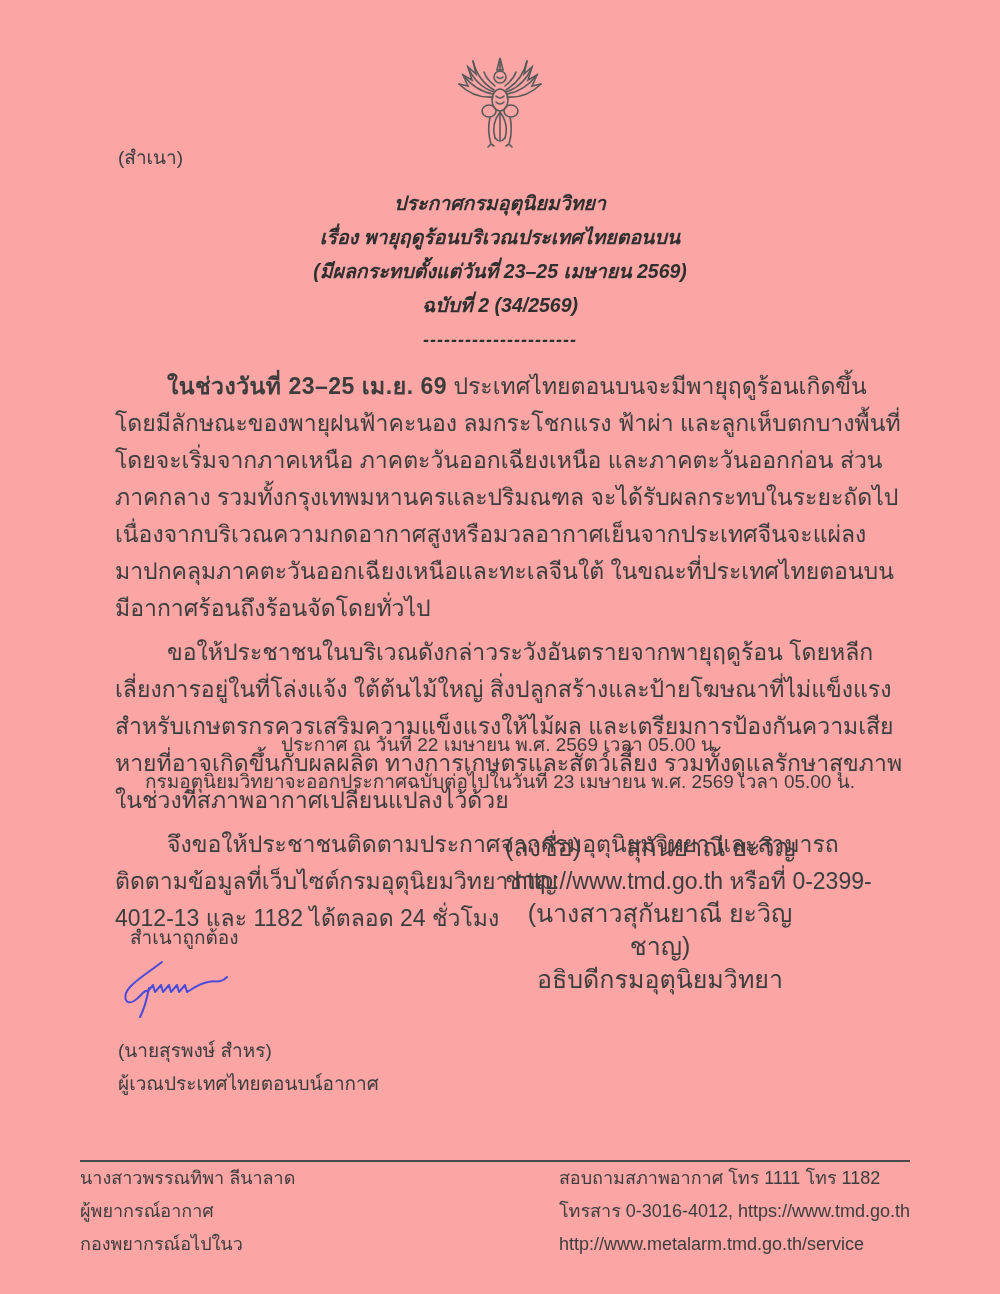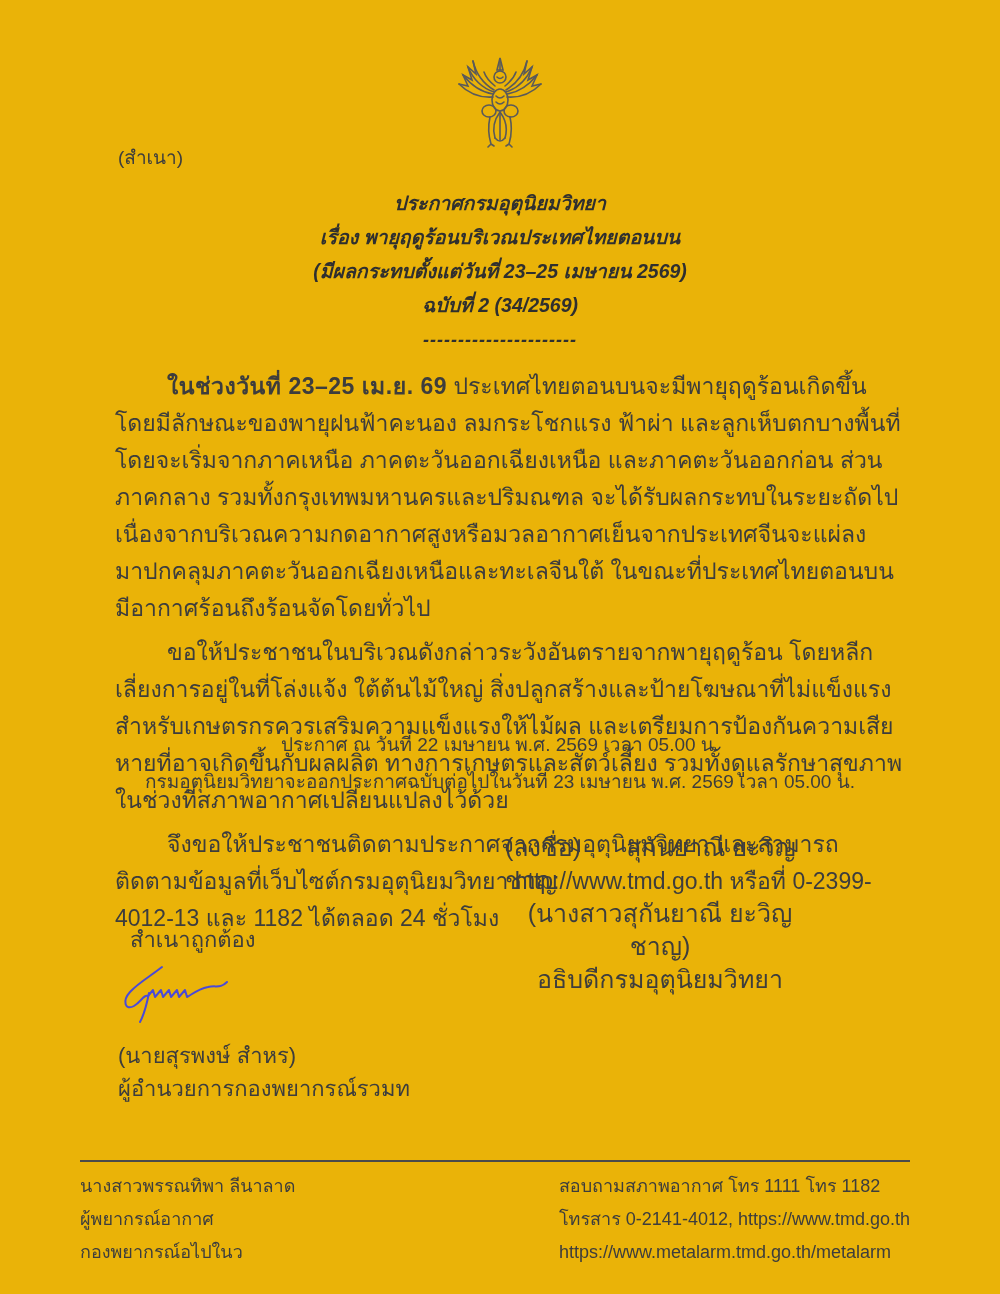--- a/index.html
+++ b/index.html
@@ -6,21 +6,21 @@
   html, body { background: #ffffff; }
   body {
     font-family: "Liberation Sans", "DejaVu Sans", sans-serif;
     color: #3d3d3d;
   }
   .page {
     position: relative;
     width: 1000px;
     height: 1294px;
     margin: 0 auto;
-    background: #eab308;
+    background: #fca5a5;
     overflow: hidden;
   }
   .emblem {
     position: absolute;
     top: 56px;
     left: 50%;
     transform: translateX(-50%);
     width: 104px;
     height: 94px;
   }
@@ -77,33 +77,32 @@
     font-size: 25px;
     line-height: 33px;
   }
   .sign-line1 { text-align: left; padding-left: 35px; }
   .sign-line1 .sign-name { margin-left: 38px; }
   .sign-line2, .sign-line3 { text-align: center; padding-left: 50px; }
   .certified-block {
     position: absolute;
     top: 922px;
     left: 118px;
-    font-size: 22px;
+    font-size: 19px;
   }
   .certified-label { margin-left: 12px; }
   .hand-signature { margin: 4px 0 0 0; display: block; }
   .certifier-name { margin-top: 8px; line-height: 33px; }
   .certifier-title { line-height: 33px; }
   .footer {
     position: absolute;
     top: 1160px;
     left: 80px;
     width: 830px;
     border-top: 2px solid #4a4a4a;
-    padding-top: 8px;
     display: flex;
     justify-content: space-between;
     font-size: 18px;
   }
   .footer .col { line-height: 33px; }
   .footer .col.right { text-align: left; }
   .garuda-stroke { stroke: #5a5a5a; stroke-width: 1.6; fill: none; stroke-linecap: round; }
 </style>
 </head>
 <body>
@@ -183,29 +182,29 @@
   <div class="certified-block">
     <div class="certified-label">สำเนาถูกต้อง</div>
     <svg class="hand-signature" viewBox="0 0 130 70" width="130" height="70" aria-hidden="true">
       <g stroke="#4a4ad8" stroke-width="2" fill="none" stroke-linecap="round" stroke-linejoin="round">
         <path d="M44 6 C34 14, 20 22, 12 31 C4 40, 7 50, 16 45 C23 41, 26 33, 30 35"></path>
         <path d="M30 35 l5 -6 l2 7 l6 -7 l2 7 l6 -7 l2 7 l6 -7 l2 7 l6 -7 l2 7 C73 34, 80 28, 90 26 C98 24, 102 28, 109 21"></path>
         <path d="M31 32 C29 42, 27 52, 22 61"></path>
       </g>
     </svg>
     <div class="certifier-name">(นายสุรพงษ์ สำหร)</div>
-    <div class="certifier-title">ผู้อำนวยการกองพยากรณ์รวมท</div>
+    <div class="certifier-title">ผู้เวณประเทศไทยตอนบน์อากาศ</div>
   </div>
 
   <div class="footer">
     <div class="col left">
       <div>นางสาวพรรณทิพา ลีนาลาด</div>
       <div>ผู้พยากรณ์อากาศ</div>
       <div>กองพยากรณ์อไปในว</div>
     </div>
     <div class="col right">
       <div>สอบถามสภาพอากาศ โทร 1111 โทร 1182</div>
-      <div>โทรสาร 0-2141-4012, https://www.tmd.go.th</div>
-      <div>https://www.metalarm.tmd.go.th/metalarm</div>
+      <div>โทรสาร 0-3016-4012, https://www.tmd.go.th</div>
+      <div>http://www.metalarm.tmd.go.th/service</div>
     </div>
   </div>
 
 </div>
 
 </body></html>

